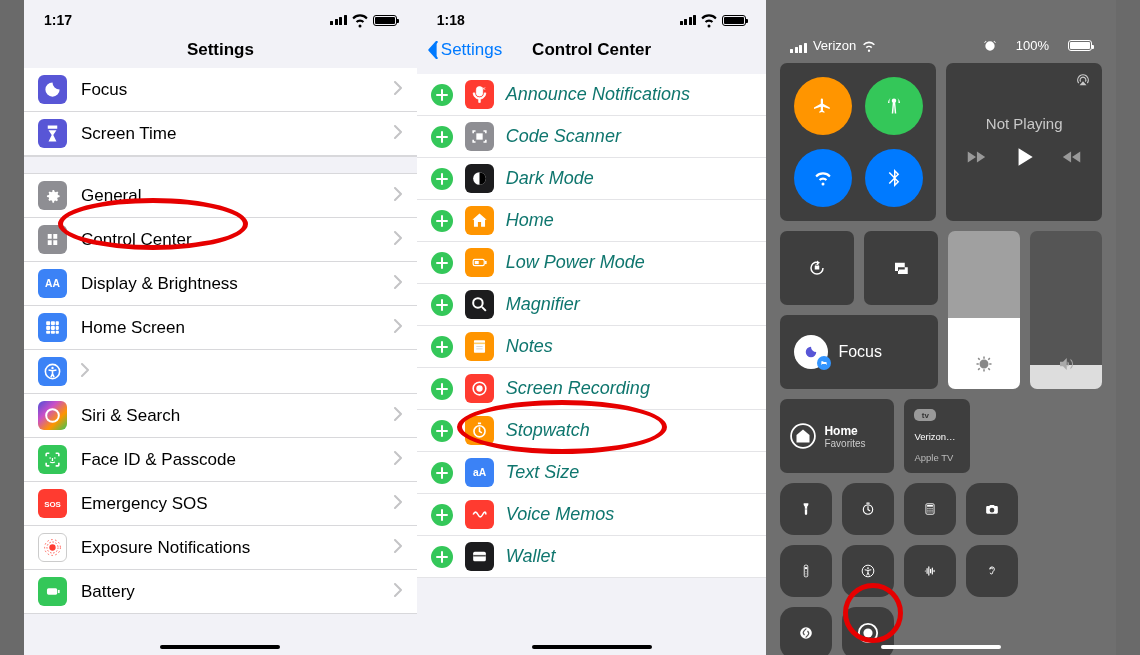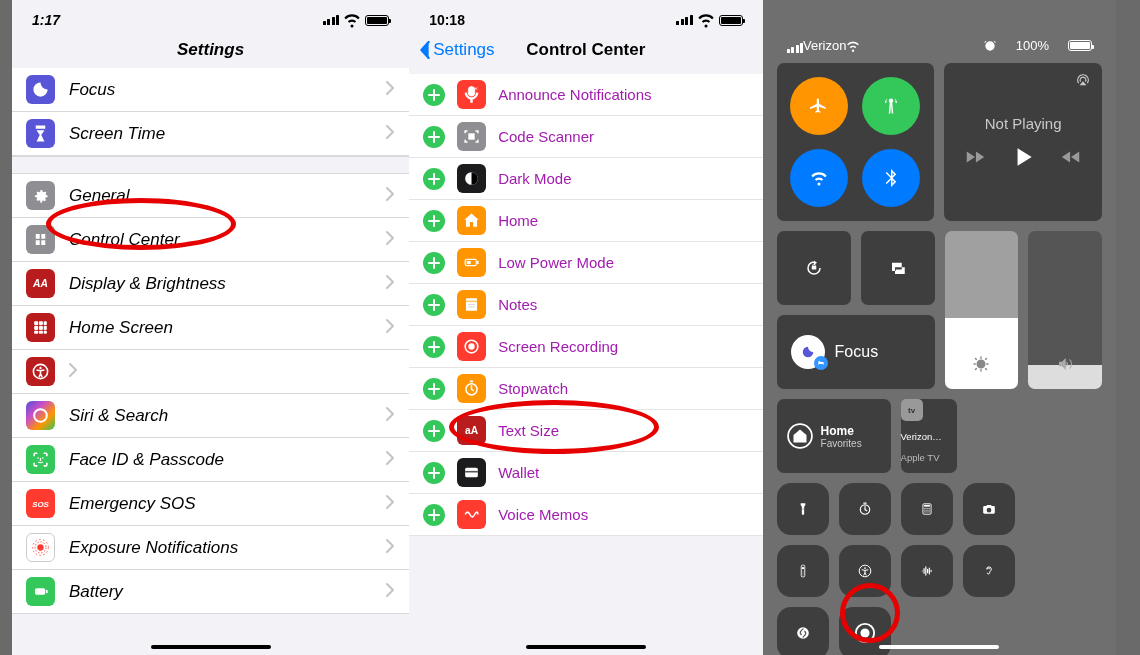--- a/index.html
+++ b/index.html
@@ -1,18 +1,18 @@
 <!DOCTYPE html>
 <html><head>
 <meta charset="utf-8">
 <style>
 * { margin:0; padding:0; box-sizing:border-box; font-family:-apple-system,Helvetica,Arial,sans-serif; -webkit-font-smoothing:antialiased; }
 body { background:#6a6a6a; width:1140px; height:655px; display:flex; justify-content:space-between; overflow:hidden; }
 .phone { background:#f2f2f7; position:relative; border-radius:0; overflow:hidden; }
-.p1 { width:400px; height:655px; margin-left:12px;font-style:italic; }
+.p1 { width:400px; height:655px; margin-left:24px; }
 .p2 { width:356px; height:655px; }
 .p3 { width:356px; height:655px; margin-right:24px; background:#6f6f6f; }
 
 
 .statusbar { display:flex; justify-content:space-between; align-items:center; padding:6px 20px 2px; font-size:14px; font-weight:600; height:36px; }
 .sb-right { display:flex; gap:4px; align-items:center; }
 .sig { display:flex; gap:1.5px; align-items:flex-end; }
 .sig span { width:3px; background:#000; border-radius:0.5px; }
 .sig span:nth-child(1){height:4px}.sig span:nth-child(2){height:6px}.sig span:nth-child(3){height:8px}.sig span:nth-child(4){height:10px}
 .batt { width:24px; height:11px; border:1px solid #000; border-radius:3px; position:relative; }
@@ -31,24 +31,24 @@
 .row .icon { width:29px; height:29px; border-radius:6px; margin-right:14px; display:flex; align-items:center; justify-content:center; color:#fff; font-size:16px; flex-shrink:0; }
 .row .label { font-size:17px; flex:1; color:#000; }
 .row .chev { color:#c4c4c6; }
 .gap { height:18px; background:#f2f2f7; border-bottom:0.5px solid #d8d8db; border-top:0.5px solid #d8d8db; }
 
 
 .addrow { display:flex; align-items:center; height:42px; padding:0 14px; border-bottom:0.5px solid #e4e4e7; }
 .addbtn { width:22px; height:22px; border-radius:11px; background:#34c759; display:flex; align-items:center; justify-content:center; margin-right:12px; flex-shrink:0; }
 .addbtn svg { width:12px; height:12px; fill:#fff; }
 .addrow .icon { width:29px; height:29px; border-radius:6px; margin-right:12px; display:flex; align-items:center; justify-content:center; flex-shrink:0; }
-.addrow .label { font-size:15px; color:#a21caf; }
-
-
-.bg-purple{background:#5856d6}.bg-gray{background:#8e8e93}.bg-blue{background:#b91c1c}.bg-green{background:#34c759}
+.addrow .label { font-size:18px; color:#0f766e;font-style:italic; }
+
+
+.bg-purple{background:#5856d6}.bg-gray{background:#8e8e93}.bg-blue{background:#3b82f6}.bg-green{background:#34c759}
 .bg-red{background:#ff3b30}.bg-orange{background:#ff9500}.bg-dark{background:#1c1c1e}.bg-white{background:#fff;border:0.5px solid #ccc;color:#000}
 .bg-multi{background:linear-gradient(135deg,#4f4fd6,#c94fc9,#ff9500,#34c759)}
 .bg-lightblue{background:#3f9ff5}
 
 
 .circle { position:absolute; border:5px solid #e60000; border-radius:50%; pointer-events:none; z-index:10; }
 
 
 .p3-top { display:flex; justify-content:space-between; align-items:center; padding:8px 24px 0; font-size:13px; color:#fff; font-weight:500; }
 .p3-top .sig span{background:#fff}
@@ -58,21 +58,21 @@
 .module { background:rgba(50,50,50,0.8); border-radius:7px; display:flex; align-items:center; justify-content:center; }
 .m-conn { width:158px; height:158px; display:grid; grid-template-columns:1fr 1fr; grid-template-rows:1fr 1fr; padding:12px; gap:10px; justify-items:center; align-items:center; }
 .cbtn { width:58px; height:58px; border-radius:29px; display:flex; align-items:center; justify-content:center; }
 .m-music { width:158px; height:158px; flex-direction:column; gap:12px; color:#c9c9c9; position:relative; }
 .m-music .ap { position:absolute; top:10px; right:12px; color:#c9c9c9; }
 .mbtns{display:flex;gap:24px;align-items:center}
 .tile { width:74px; height:74px; }
 .tall { width:74px; height:158px; }
 .focus-tile { width:158px; height:74px; display:flex; align-items:center; justify-content:flex-start; padding-left:14px; gap:10px; color:#fff; font-size:16px; font-weight:500;}
 .home-tile{ width:114px; height:74px; display:flex; align-items:center; justify-content:flex-start; padding:0 10px; gap:8px; color:#fff; font-size:11px; }
-.tv-tile{ width:56px; height:74px; flex-direction:column; color:#fff; font-size:9.5px; gap:10px; align-items:flex-start; justify-content:flex-start; }
+.tv-tile{ width:66px; height:74px; flex-direction:column; color:#fff; font-size:9.5px; gap:10px; align-items:flex-start; padding:10px; justify-content:flex-start; }
 .small { width:52px; height:52px; border-radius:14px; }
 
 .vol-tile { background:linear-gradient(#555 85%, #ddd 85%); }
 .bright-tile { background:linear-gradient(#a0a0a0 55%, #fff 55%); color:#666; }
 
 .homebar { position:absolute; bottom:6px; left:50%; transform:translateX(-50%); width:120px; height:4px; background:#000; border-radius:2px; }
 .p3 .homebar{background:#fff}
 
 svg.i { width:18px; height:18px; fill:currentColor; }
 svg.is { width:14px; height:14px; fill:currentColor; }
@@ -253,21 +253,21 @@
             <path d="M1 1l6 6-6 6" stroke="#c4c4c6" stroke-width="2" fill="none" stroke-linecap="round" stroke-linejoin="round"></path>
           </svg></span>
       </div>
     </div>
   <div class="circle" style="width:190px;height:52px;left:34px;top:198px;"></div>
   <div class="homebar"></div>
 </div>
 
 <div class="phone p2">
   <div class="statusbar">
-    <span>10:18</span>
+    <span>1:18</span>
     <div class="sb-right">
       <div class="sig">
           <span></span>
           <span></span>
           <span></span>
           <span></span>
         </div>
       <svg class="i" viewBox="0 0 24 24">
           <path fill="#000" d="M12 18a2 2 0 100 4 2 2 0 000-4zm-5.6-4.3l2 2a5 5 0 017.2 0l2-2a8 8 0 00-11.2 0zM1.8 8.9l2 2a11 11 0 0116.4 0l2-2a14 14 0 00-20.4 0z"></path>
         </svg>
@@ -353,20 +353,34 @@
           </svg>
         </div>
         <span class="label">Low Power Mode</span>
       </div>
       <div class="addrow">
         <div class="addbtn">
           <svg viewBox="0 0 12 12">
             <path d="M6 1v10M1 6h10" stroke="#fff" stroke-width="2" stroke-linecap="round"></path>
           </svg>
         </div>
+        <div class="icon bg-dark">
+          <svg viewBox="0 0 24 24" width="19" height="19" style="color:#fff">
+            <circle cx="10" cy="10" r="6" fill="none" stroke="currentColor" stroke-width="2.5"></circle>
+            <path d="M15 15l5 5" stroke="currentColor" stroke-width="2.5"></path>
+          </svg>
+        </div>
+        <span class="label">Magnifier</span>
+      </div>
+      <div class="addrow">
+        <div class="addbtn">
+          <svg viewBox="0 0 12 12">
+            <path d="M6 1v10M1 6h10" stroke="#fff" stroke-width="2" stroke-linecap="round"></path>
+          </svg>
+        </div>
         <div class="icon bg-orange">
           <svg viewBox="0 0 24 24" width="19" height="19" style="color:#fff">
             <rect x="5" y="4" width="14" height="16" rx="1" fill="#fff"></rect>
             <line x1="5" y1="8" x2="19" y2="8" stroke="#ffcc66" stroke-width="2"></line>
             <line x1="8" y1="12" x2="16" y2="12" stroke="#ccc"></line>
             <line x1="8" y1="15" x2="16" y2="15" stroke="#ccc"></line>
           </svg>
         </div>
         <span class="label">Notes</span>
       </div>
@@ -410,50 +424,50 @@
           </svg>
         </div>
         <span class="label">Text Size</span>
       </div>
       <div class="addrow">
         <div class="addbtn">
           <svg viewBox="0 0 12 12">
             <path d="M6 1v10M1 6h10" stroke="#fff" stroke-width="2" stroke-linecap="round"></path>
           </svg>
         </div>
+        <div class="icon bg-red">
+          <svg viewBox="0 0 24 24" width="19" height="19" style="color:#fff">
+            <path d="M4 12c2-4 4-4 6 0s4 4 6 0 4-4 4 0" stroke="currentColor" stroke-width="2" fill="none"></path>
+          </svg>
+        </div>
+        <span class="label">Voice Memos</span>
+      </div>
+      <div class="addrow">
+        <div class="addbtn">
+          <svg viewBox="0 0 12 12">
+            <path d="M6 1v10M1 6h10" stroke="#fff" stroke-width="2" stroke-linecap="round"></path>
+          </svg>
+        </div>
         <div class="icon bg-dark">
           <svg viewBox="0 0 24 24" width="19" height="19" style="color:#fff">
             <rect x="4" y="6" width="16" height="12" rx="2" fill="currentColor"></rect>
             <rect x="4" y="10" width="16" height="2" fill="#555"></rect>
           </svg>
         </div>
         <span class="label">Wallet</span>
-      </div>
-      <div class="addrow">
-        <div class="addbtn">
-          <svg viewBox="0 0 12 12">
-            <path d="M6 1v10M1 6h10" stroke="#fff" stroke-width="2" stroke-linecap="round"></path>
-          </svg>
-        </div>
-        <div class="icon bg-red">
-          <svg viewBox="0 0 24 24" width="19" height="19" style="color:#fff">
-            <path d="M4 12c2-4 4-4 6 0s4 4 6 0 4-4 4 0" stroke="currentColor" stroke-width="2" fill="none"></path>
-          </svg>
-        </div>
-        <span class="label">Voice Memos</span>
       </div>
     </div>
   <div class="circle" style="width:210px;height:54px;left:40px;top:400px;"></div>
   <div class="homebar"></div>
 </div>
 
 <div class="phone p3">
   <div style="height:30px"></div>
   <div class="p3-top">
-    <div style="display:flex;gap:0;align-items:flex-end">
+    <div style="display:flex;gap:6px;align-items:flex-end">
       <div class="sig">
           <span></span>
           <span></span>
           <span></span>
           <span></span>
         </div>
       <span>Verizon</span>
       <svg class="is" viewBox="0 0 24 24">
           <path fill="#fff" d="M12 18a2 2 0 100 4 2 2 0 000-4zm-5.6-4.3l2 2a5 5 0 017.2 0l2-2a8 8 0 00-11.2 0zM1.8 8.9l2 2a11 11 0 0116.4 0l2-2a14 14 0 00-20.4 0z"></path>
         </svg>

